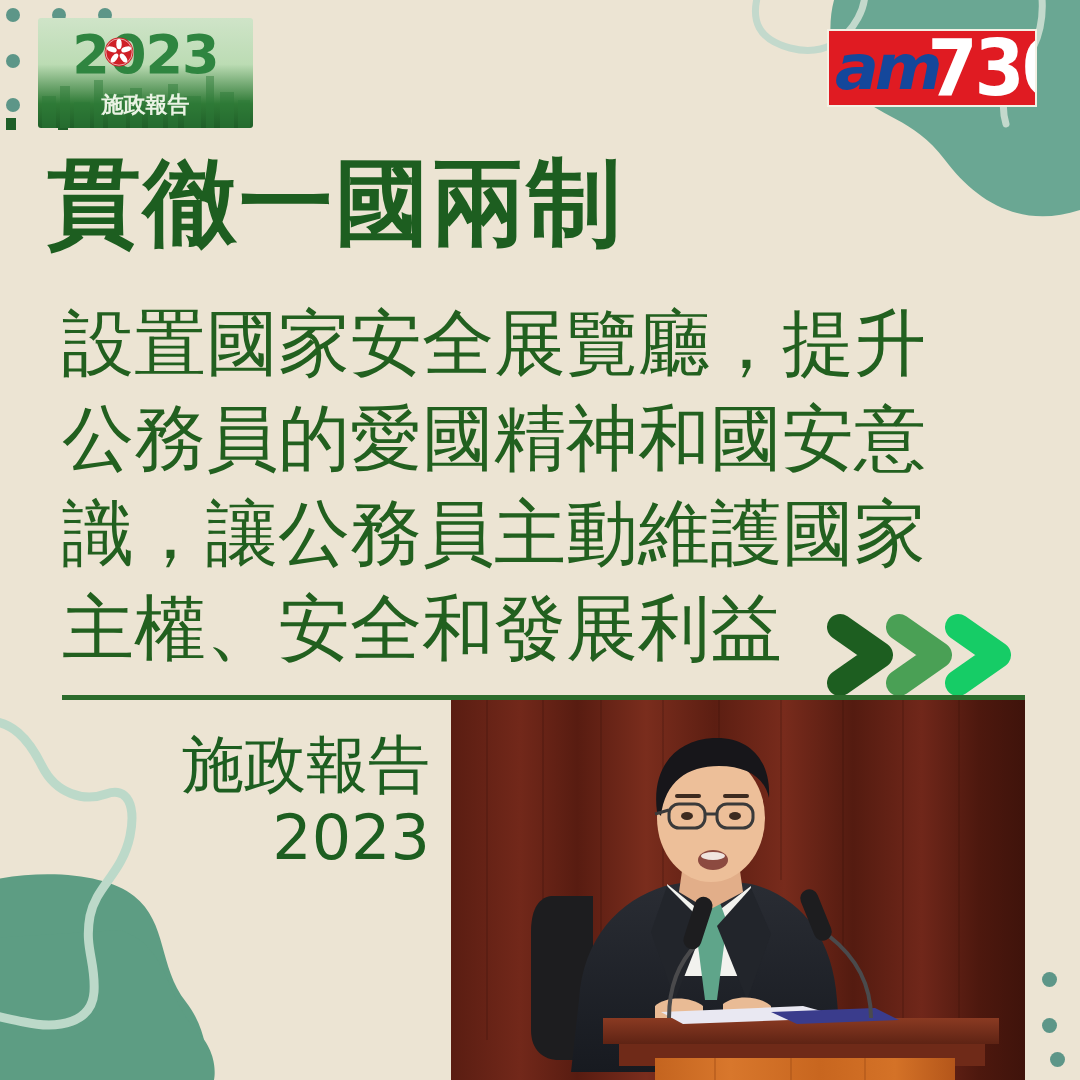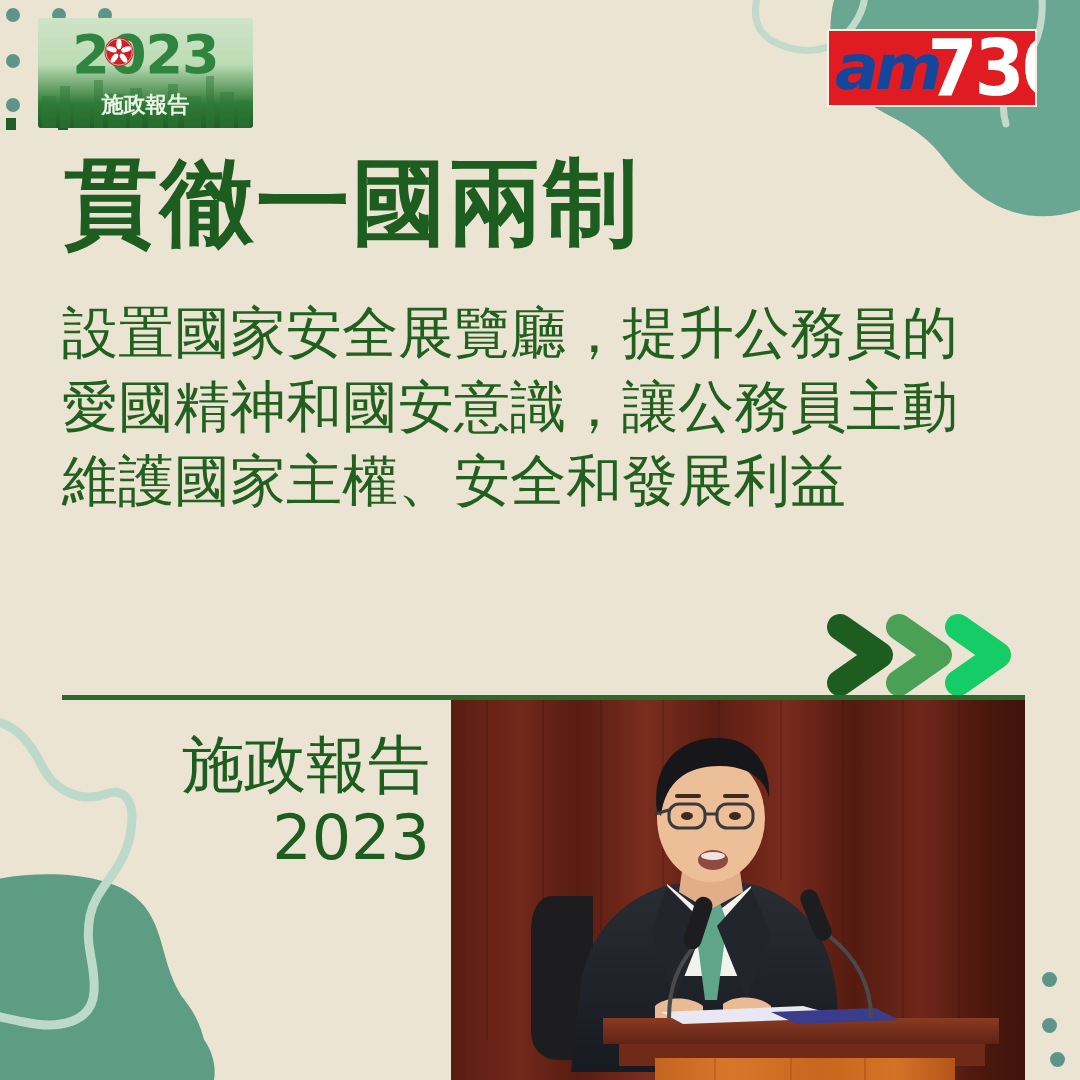--- a/index.html
+++ b/index.html
@@ -56,29 +56,29 @@
   }
   .am730 .n730{
     font-family:"DejaVu Sans","Liberation Sans",sans-serif;
     font-weight:bold;font-size:72px;color:#ffffff;line-height:1;
     letter-spacing:-3px;margin-left:-6px;
     transform:scaleY(1.08);transform-origin:center;
   }
 
   
   .headline{
-    position:absolute;left:64px;top:156px;width:960px;
+    position:absolute;left:47px;top:156px;width:960px;
     font-size:94px;line-height:1;font-weight:bold;color:#1d5e20;
     letter-spacing:2px;white-space:nowrap;
     font-family:"DejaVu Sans","Liberation Sans",sans-serif;
   }
 
   .body-text{
     position:absolute;left:62px;top:296px;width:930px;
-    font-size:56px;line-height:1.32;color:#22601f;
+    font-size:72px;line-height:1.32;color:#22601f;
     letter-spacing:0px;
     font-family:"DejaVu Sans","Liberation Sans",sans-serif;
   }
 
   
   .chevrons{position:absolute;left:826px;top:611px;width:215px;height:88px;}
 
   
   .divider{
     position:absolute;left:62px;top:695px;width:963px;height:5px;

